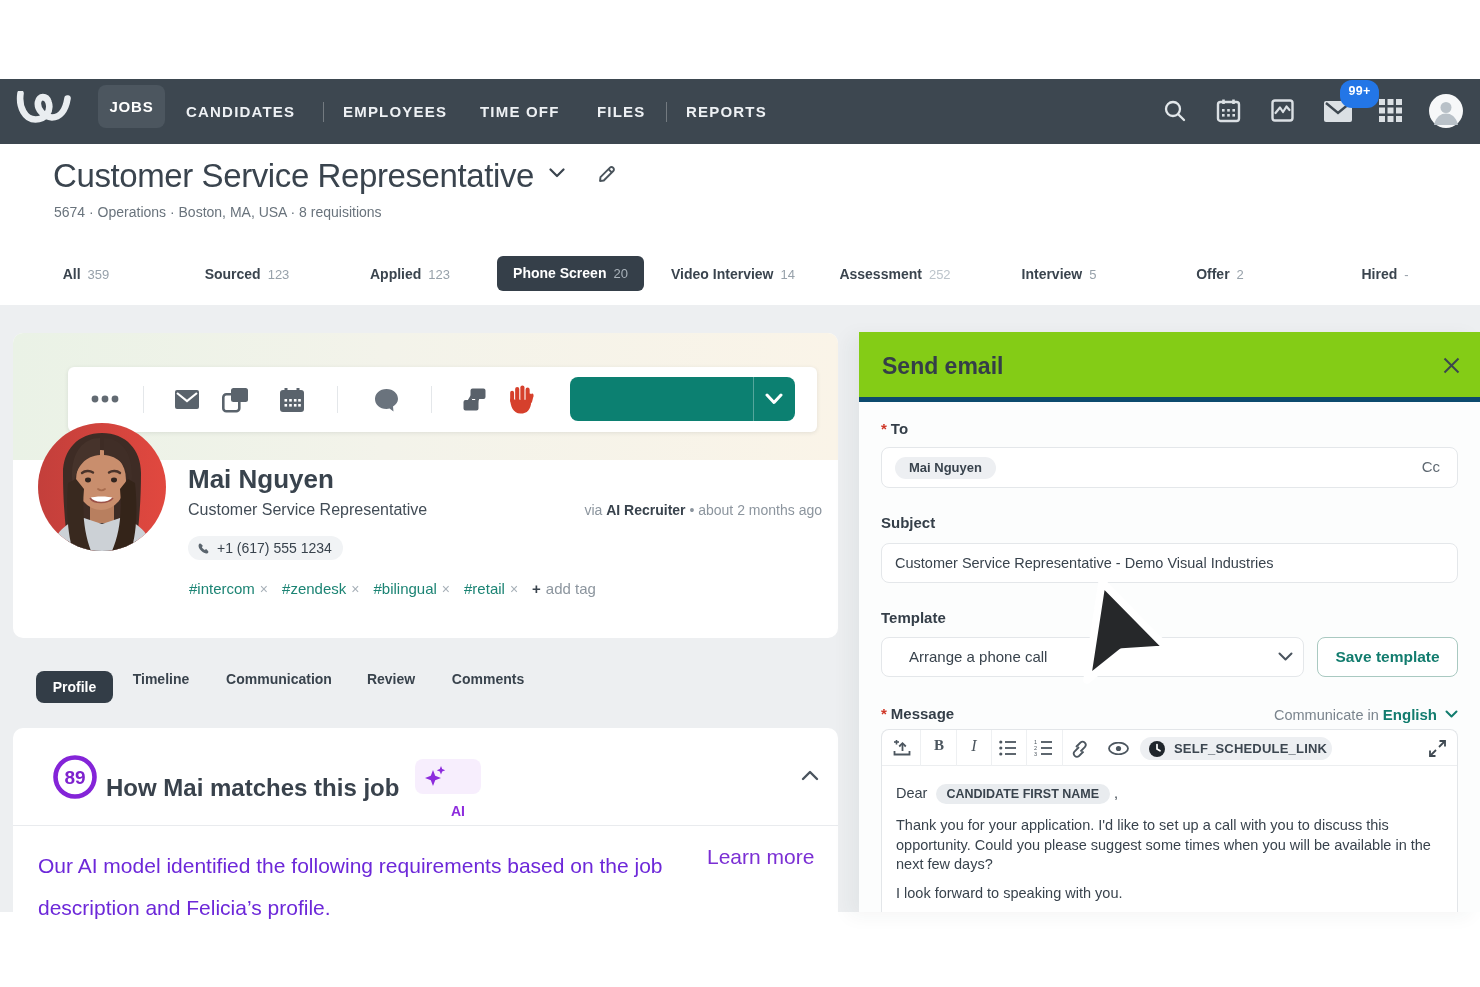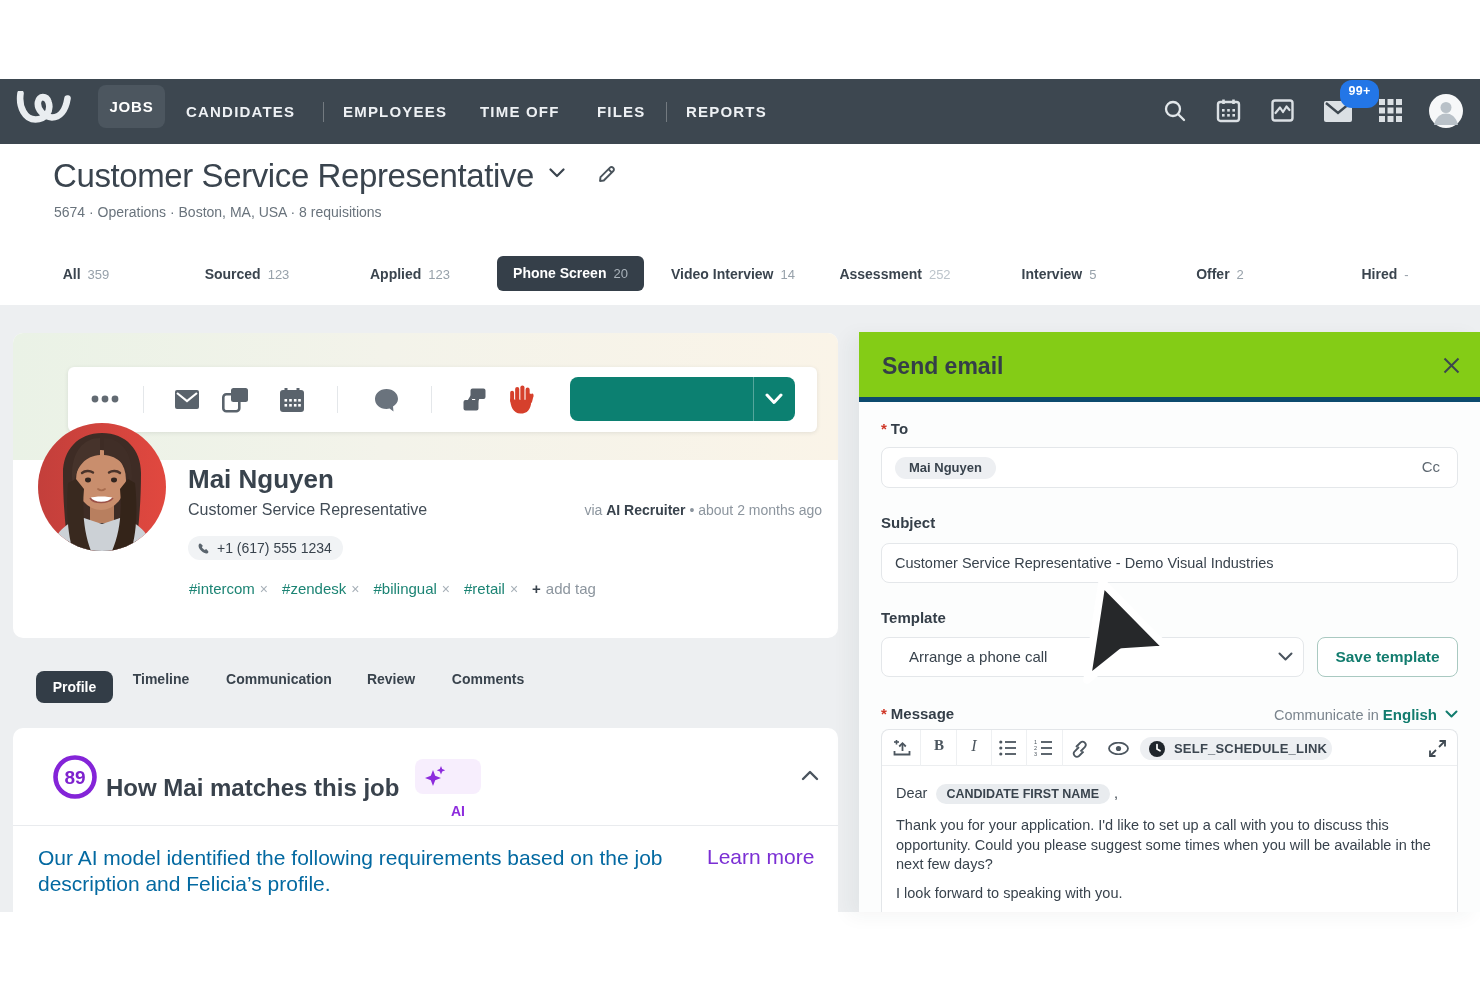--- a/index.html
+++ b/index.html
@@ -51,21 +51,21 @@
 
 #proftab { position:absolute; left:36px; top:358px; width:77px; height:32px; background:#333d47; border-radius:8px; color:#fff; font-size:14px; font-weight:bold; text-align:center; line-height:32px;margin-top:8px; }
 .stab { position:absolute; top:358px; height:32px; line-height:32px; transform:translateX(-50%); font-size:14px; font-weight:bold; color:#39434d; }
 
 
 #mcard { position:absolute; left:13px; top:423px; width:825px; height:184px; background:#fff; border-radius:10px 10px 0 0; }
 #mtitle { position:absolute; left:93px; top:35px; font-size:24px; font-weight:bold; color:#39424c;margin-top:11px; }
 #aibadge { position:absolute; left:402px; top:31px; width:66px; height:35px; background:#f7eefd; border-radius:8px; }
 #aibadge .ai { position:absolute; left:36px; top:8px; font-size:14px; font-weight:bold; color:#8d2bdd;margin-top:36px; }
 #mdivider { position:absolute; left:0; top:97px; width:825px; height:1px; background:#e9ebee; }
-#mpara { position:absolute; left:25px; top:117px; width:670px; font-size:21px; line-height:26px; color:#0369a1; }
+#mpara { position:absolute; left:25px; top:117px; width:670px; font-size:21px; line-height:42px; color:#6d28d9; }
 #learnmore { position:absolute; left:694px; top:117px; font-size:21px; font-weight:500; color:#7b2fd4; }
 
 
 #panel { position:absolute; left:859px; top:27px; width:621px; height:580px; background:#fcfdfd; box-shadow:-10px 4px 18px rgba(40,50,60,.05); }
 #phead { position:absolute; left:0; top:0; width:621px; height:70px; background:#84cc16; border-bottom:5px solid #0c4a6e; }
 #phead .t { position:absolute; left:23px; top:21px; font-size:23px; font-weight:bold; color:#343e48; }
 .flabel { position:absolute; left:22px; font-size:15px; font-weight:bold; color:#343e48; }
 .req { color:#cf3626; margin-right:4px; font-weight:bold; }
 .fbox { position:absolute; left:22px; width:577px; background:#fff; border:1px solid #e4e7ea; border-radius:8px; }
 .chip { display:inline-block; background:#edeff2; border-radius:11px; font-size:13px; font-weight:bold; color:#39434d; }

